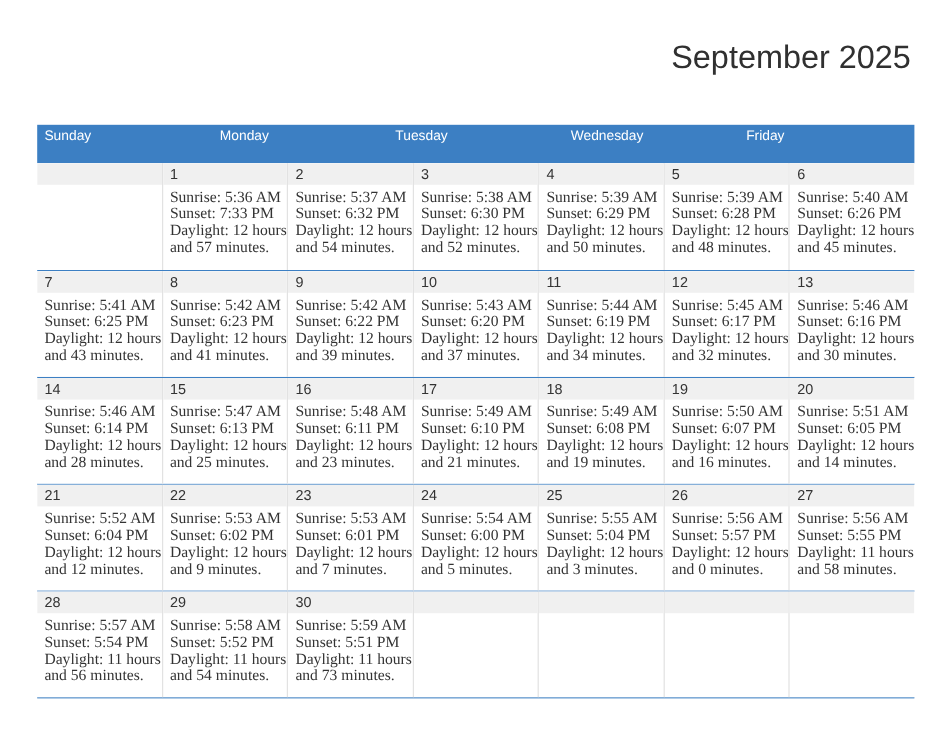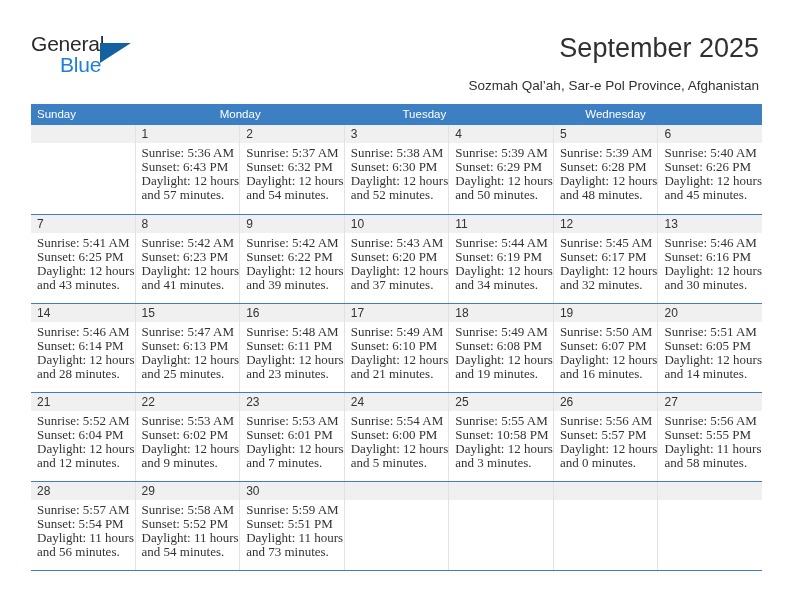--- a/index.html
+++ b/index.html
@@ -85,21 +85,21 @@
   
   .calendar {
     position: absolute;
     left: 31px;
     top: 104px;
     width: 731px;
   }
   .dow-row {
     display: flex;
     background: #3c7fc3;
-    height: 21px;
+    height: 32px;
   }
   .dow {
     flex: 1 1 0;
     color: #ffffff;
     font-size: 11.5px;
     line-height: 21px;
     padding-left: 6px;
     box-sizing: border-box;
     white-space: nowrap;
   }
@@ -149,46 +149,41 @@
     border-top: 1px solid #3c7fc3;
     width: 731px;
   }
 </style>
 </head>
 <body>
 
 <div id="page">
 
   <div class="header">
-    <div class="logo">
-      <span class="logo-general">General</span>
-      <span class="logo-tri"></span>
-      <span class="logo-blue">Blue</span>
-    </div>
     <div class="title">September 2025</div>
-    <div class="subtitle">Sozmah Qal’ah, Sar-e Pol Province, Afghanistan</div>
   </div>
 
   <div class="calendar">
     <div class="dow-row" id="dow-row">
         <div class="dow">Sunday</div>
         <div class="dow">Monday</div>
         <div class="dow">Tuesday</div>
         <div class="dow">Wednesday</div>
+        <div class="dow">Friday</div>
       </div>
     <div id="weeks">
         <div class="week">
           <div class="cell empty">
             <div class="datebar"></div>
           </div>
           <div class="cell">
             <div class="datebar">1</div>
             <div class="info">
               <div>Sunrise: 5:36 AM</div>
-              <div>Sunset: 6:43 PM</div>
+              <div>Sunset: 7:33 PM</div>
               <div>Daylight: 12 hours</div>
               <div>and 57 minutes.</div>
             </div>
           </div>
           <div class="cell">
             <div class="datebar">2</div>
             <div class="info">
               <div>Sunrise: 5:37 AM</div>
               <div>Sunset: 6:32 PM</div>
               <div>Daylight: 12 hours</div>
@@ -396,21 +391,21 @@
               <div>Sunrise: 5:54 AM</div>
               <div>Sunset: 6:00 PM</div>
               <div>Daylight: 12 hours</div>
               <div>and 5 minutes.</div>
             </div>
           </div>
           <div class="cell">
             <div class="datebar">25</div>
             <div class="info">
               <div>Sunrise: 5:55 AM</div>
-              <div>Sunset: 10:58 PM</div>
+              <div>Sunset: 5:04 PM</div>
               <div>Daylight: 12 hours</div>
               <div>and 3 minutes.</div>
             </div>
           </div>
           <div class="cell">
             <div class="datebar">26</div>
             <div class="info">
               <div>Sunrise: 5:56 AM</div>
               <div>Sunset: 5:57 PM</div>
               <div>Daylight: 12 hours</div>

